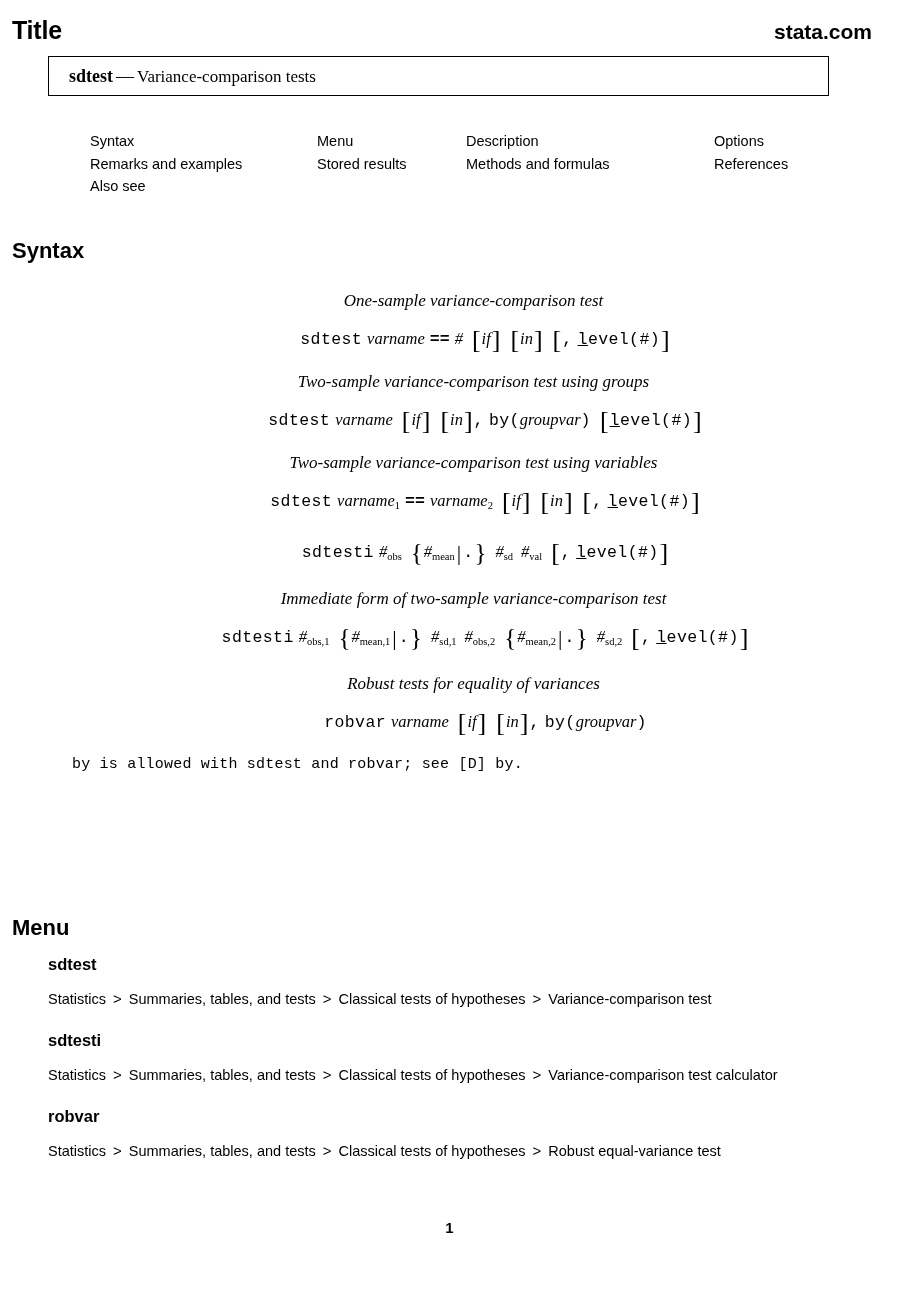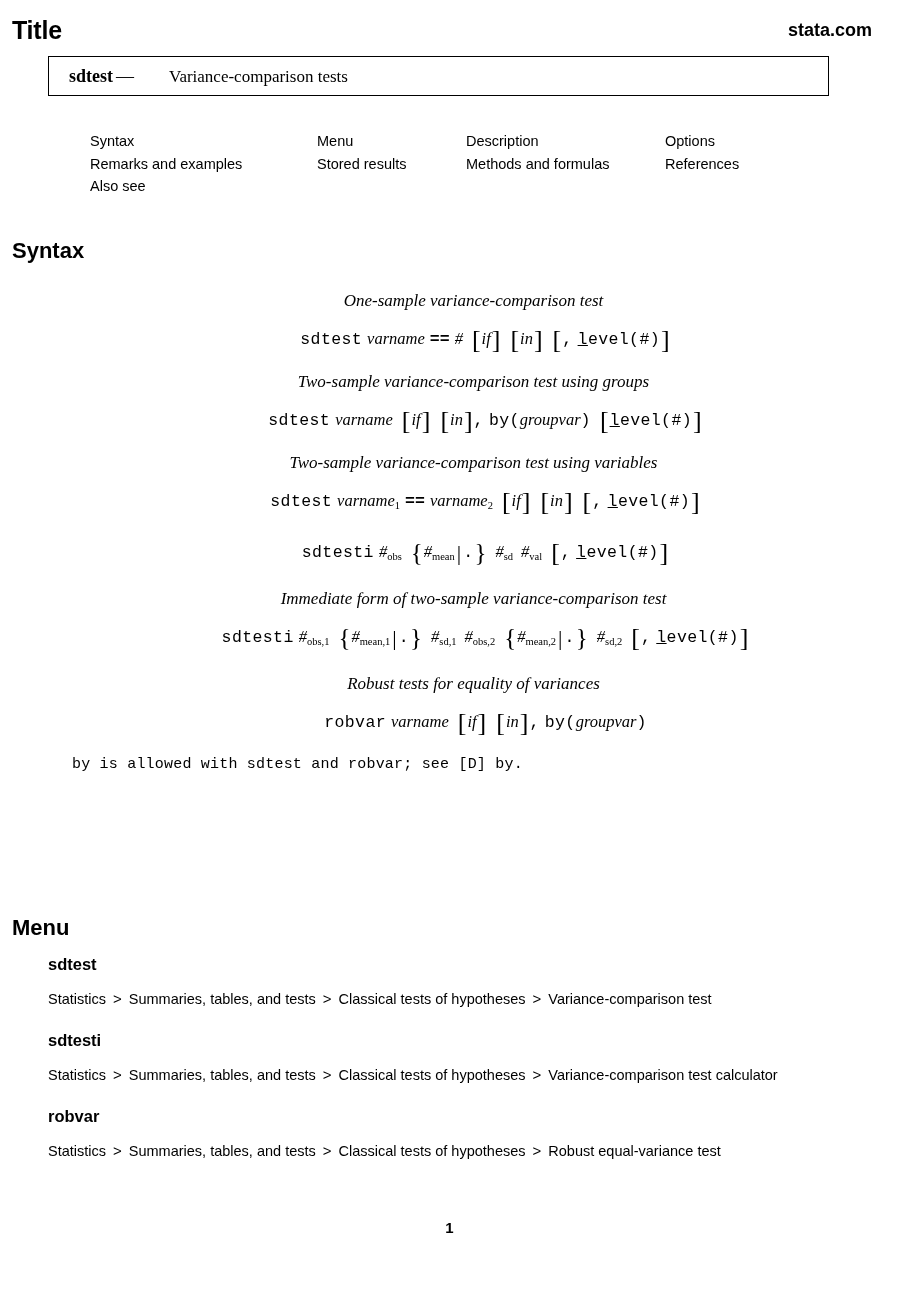--- a/index.html
+++ b/index.html
@@ -26,21 +26,21 @@
     font-weight: bold;
     font-size: 25px;
     letter-spacing: -0.2px;
   }
   .stata-com {
     position: absolute;
     right: 27px;
     top: 20px;
     font-family: "Liberation Sans", sans-serif;
     font-weight: bold;
-    font-size: 18px;
+    font-size: 21px;
   }
 
   
   .title-box {
     position: absolute;
     left: 48px;
     top: 56px;
     width: 781px;
     height: 40px;
     border: 1px solid #000;
@@ -52,29 +52,29 @@
     top: 9px;
     font-size: 18px;
     white-space: nowrap;
   }
   .title-box-cmd {
     font-family: "Liberation Serif", serif;
     font-weight: bold;
     font-size: 18px;
   }
   .title-box-dash { padding: 0 3px; }
-  .title-box-desc { font-size: 17px; margin-left: 32px; }
+  .title-box-desc { font-size: 17px; }
 
   
   .toc { position: absolute; left: 0; top: 130px; width: 899px; }
   .toc-col { position: absolute; top: 0; }
   .toc-col-1 { left: 90px; }
   .toc-col-2 { left: 317px; }
   .toc-col-3 { left: 466px; }
-  .toc-col-4 { left: 665px; }
+  .toc-col-4 { left: 714px; }
   .toc-link {
     display: block;
     font-family: "Liberation Sans", sans-serif;
     font-size: 14.5px;
     line-height: 22.5px;
     white-space: nowrap;
     color: #000;
     text-decoration: none;
   }
 

